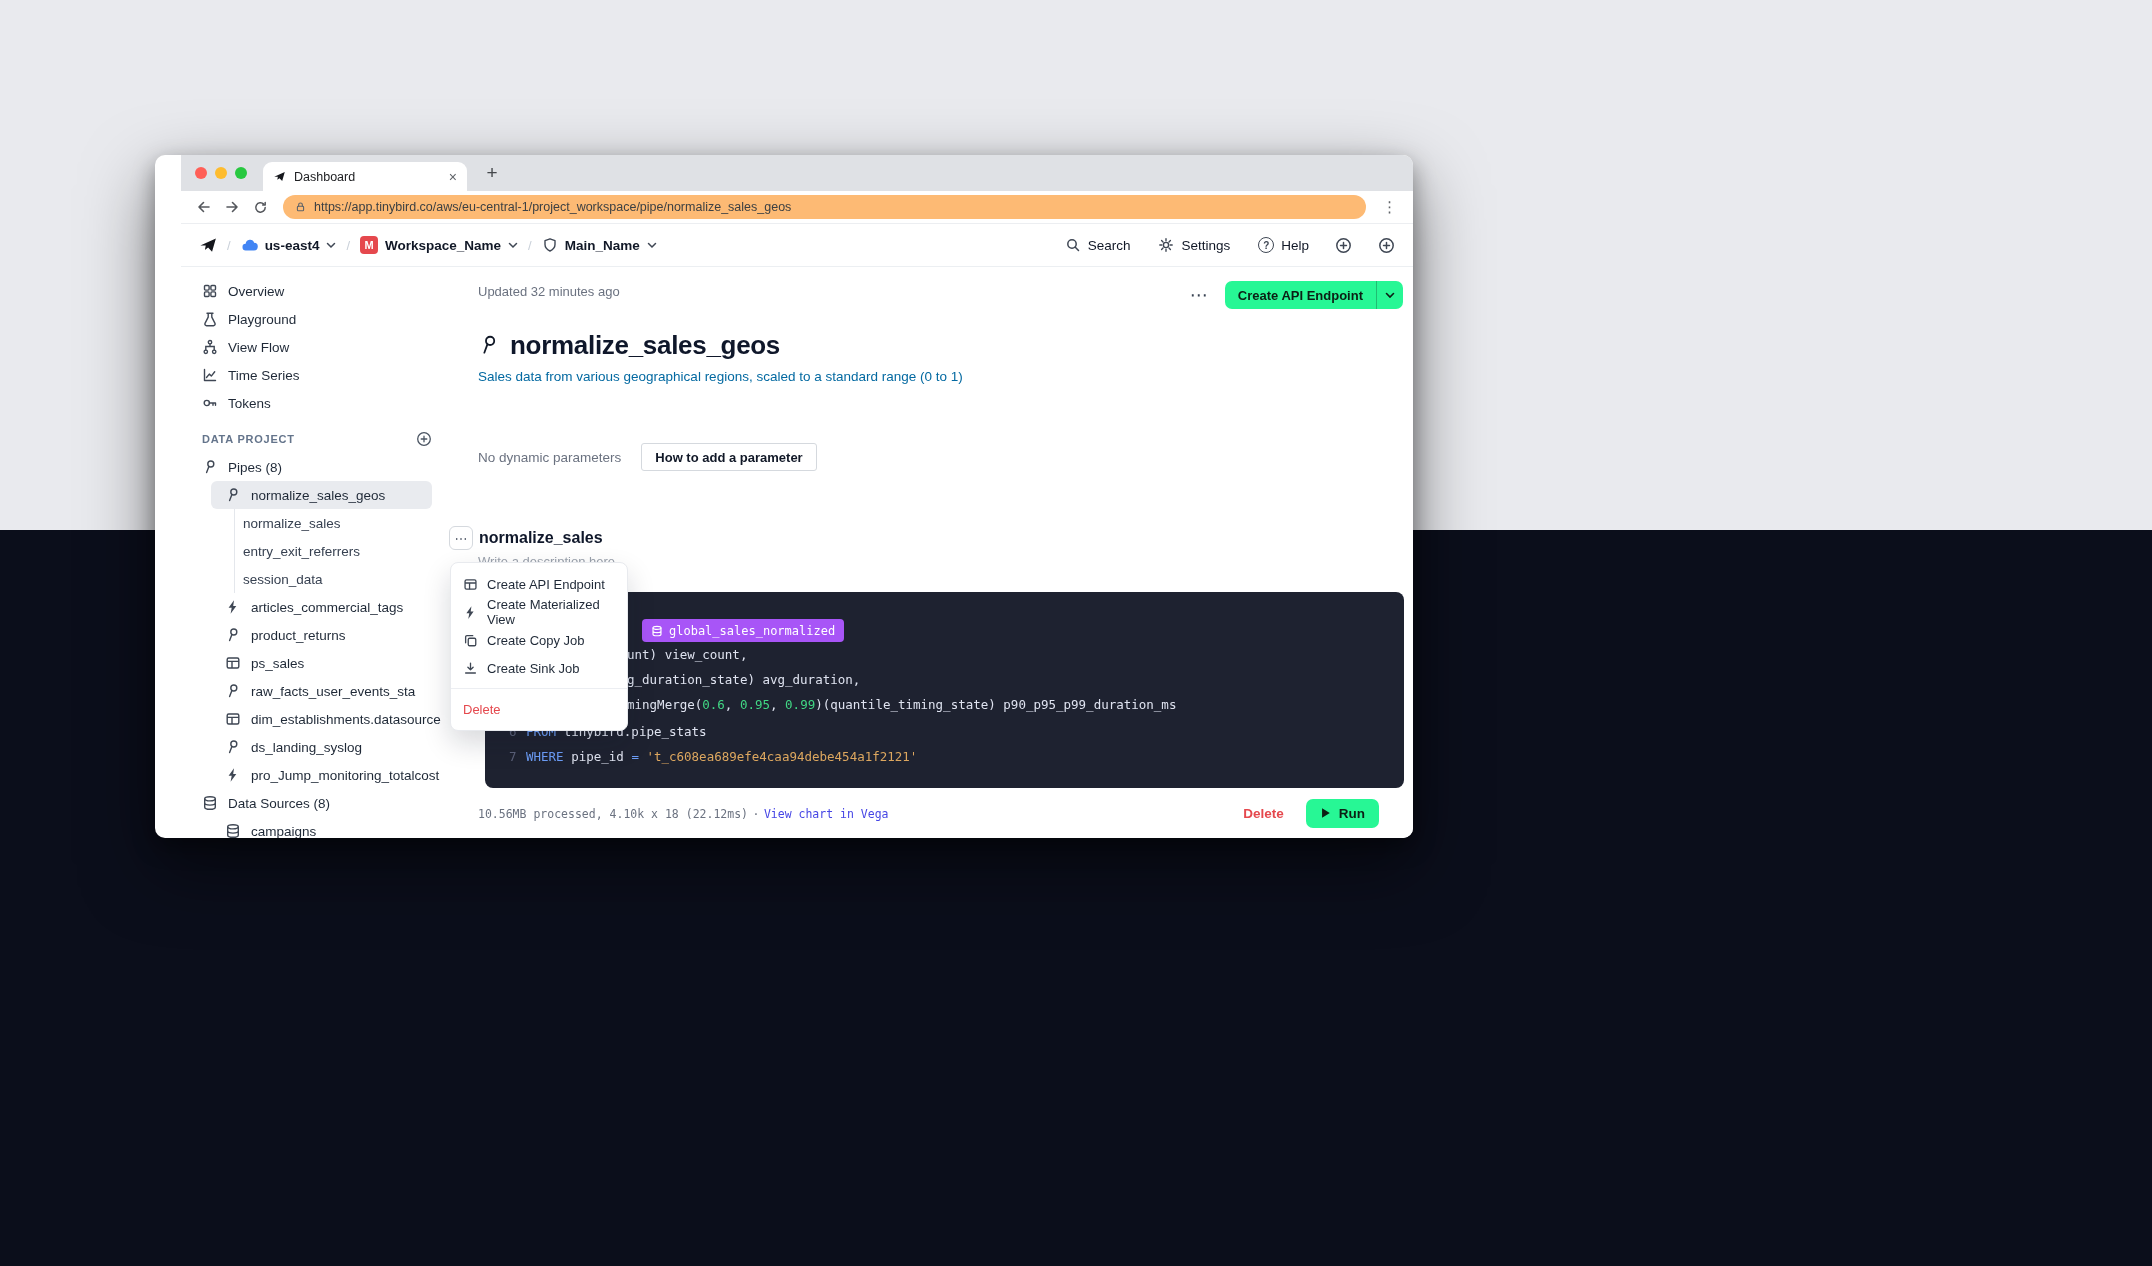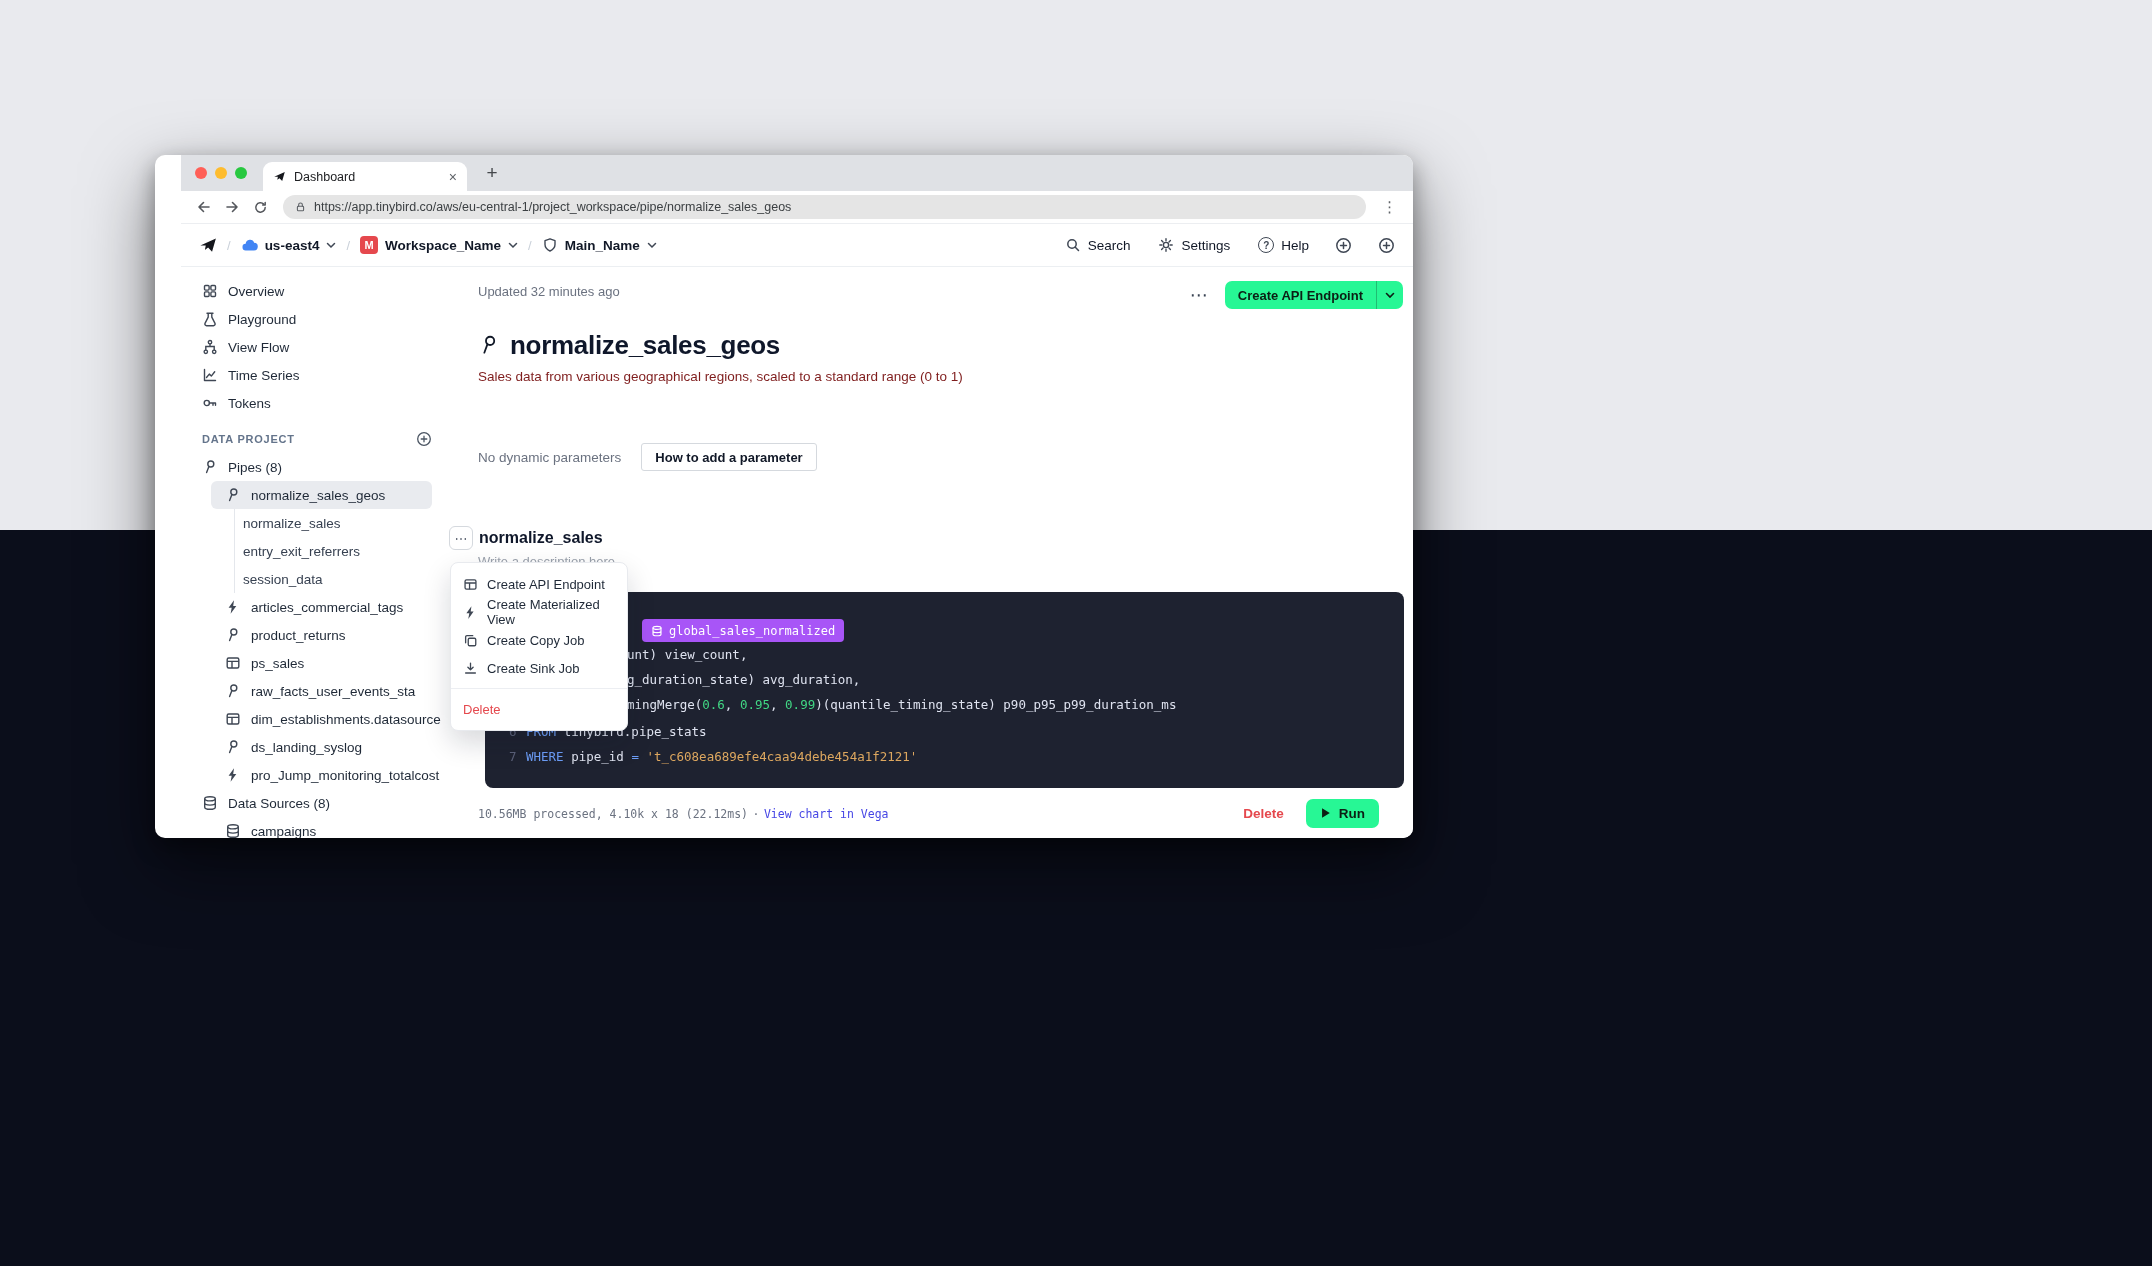--- a/index.html
+++ b/index.html
@@ -21,21 +21,21 @@
   .tab { margin-left:16px; align-self:flex-end; width:204px; height:29px; background:#fff;
     border-radius:9px 9px 0 0; display:flex; align-items:center; gap:8px; padding:0 10px;
     font-size:12.5px; color:#202124; }
   .tab-title { flex:1; white-space:nowrap; overflow:hidden; }
   .tab-close { color:#5f6368; font-size:14px; line-height:1; cursor:default; }
   .newtab { margin-left:12px; font-size:19px; color:#45484c; width:26px; height:26px; display:flex; align-items:center; justify-content:center; border-radius:50%; }
 
   
   .navbar { height:33px; background:#fff; border-bottom:1px solid #eceef1; display:flex; align-items:center; padding:0 10px; gap:2px; flex:none; }
   .nav-btn { width:26px; height:26px; display:flex; align-items:center; justify-content:center; color:#55585d; border-radius:50%; }
-  .urlbar { flex:1; height:24px; margin:0 8px; background:#e5e5e5; border-radius:12px; display:flex; align-items:center; gap:8px; padding:0 12px; font-size:12.5px; color:#3c4043; }
+  .urlbar { flex:1; height:24px; margin:0 8px; background:#fdba74; border-radius:12px; display:flex; align-items:center; gap:8px; padding:0 12px; font-size:12.5px; color:#3c4043; }
   .url-text { white-space:nowrap; overflow:hidden; }
   .kebab-v { font-size:15px; color:#5f6368; padding:0 6px; }
 
   
   .appheader { height:43px; border-bottom:1px solid #eceff2; display:flex; align-items:center; padding:0 18px; gap:10px; flex:none; background:#fff; }
   .crumb { display:flex; align-items:center; gap:7px; font-size:13.5px; font-weight:600; color:#111827; }
   .sep { color:#c9d0d9; font-size:13px; font-weight:400; }
   .mbadge { width:18px; height:18px; border-radius:4px; background:#e5484d; color:#fff; font-size:11px; font-weight:700; display:flex; align-items:center; justify-content:center; }
   .hdr-spacer { flex:1; }
   .hdr-action { display:flex; align-items:center; gap:7px; font-size:13.5px; color:#111827; margin-left:18px; }
@@ -64,21 +64,21 @@
   .toprow { height:28px; display:flex; align-items:center; }
   .updated { font-size:13px; color:#6b7280; }
   .top-actions { position:absolute; right:10px; top:14px; display:flex; align-items:center; gap:16px; }
   .kebab-h { font-size:18px; color:#374151; letter-spacing:1px; }
   .split { display:flex; height:28px; border-radius:7px; overflow:hidden; }
   .split-main { background:var(--green); padding:0 13px; display:flex; align-items:center; font-size:13px; font-weight:700; color:#0b1f14; }
   .split-chev { width:27px; background:var(--green); border-left:1px solid rgba(10,40,25,.28); display:flex; align-items:center; justify-content:center; color:#0b1f14; }
 
   .title-row { margin-top:22px; height:36px; display:flex; align-items:center; gap:10px; }
   .page-title { font-size:26px; font-weight:700; color:#0f172a; letter-spacing:-.3px; }
-  .page-desc { margin-top:6px; height:18px; font-size:13.5px; color:#7f1d1d; }
+  .page-desc { margin-top:6px; height:18px; font-size:13.5px; color:#0369a1; }
 
   .params-row { margin-top:56px; height:28px; display:flex; align-items:center; gap:20px; }
   .params-status { font-size:13.5px; color:#6b7280; }
   .btn-outline { height:28px; padding:0 13px; border:1px solid #d5d9de; border-radius:3px; background:#fff; display:flex; align-items:center; font-size:13px; font-weight:600; color:#111827; }
 
   .node-row-hdr { margin-top:54px; margin-left:-29px; height:26px; display:flex; align-items:center; gap:6px; }
   .kebab-btn { width:24px; height:24px; border:1px solid #d5d9de; border-radius:6px; display:flex; align-items:center; justify-content:center; font-size:13px; color:#374151; background:#fff; }
   .node-name { font-size:16px; font-weight:700; color:#0f172a; }
   .node-placeholder { margin-top:3px; height:18px; font-size:13px; color:#9aa1ac; }
 

